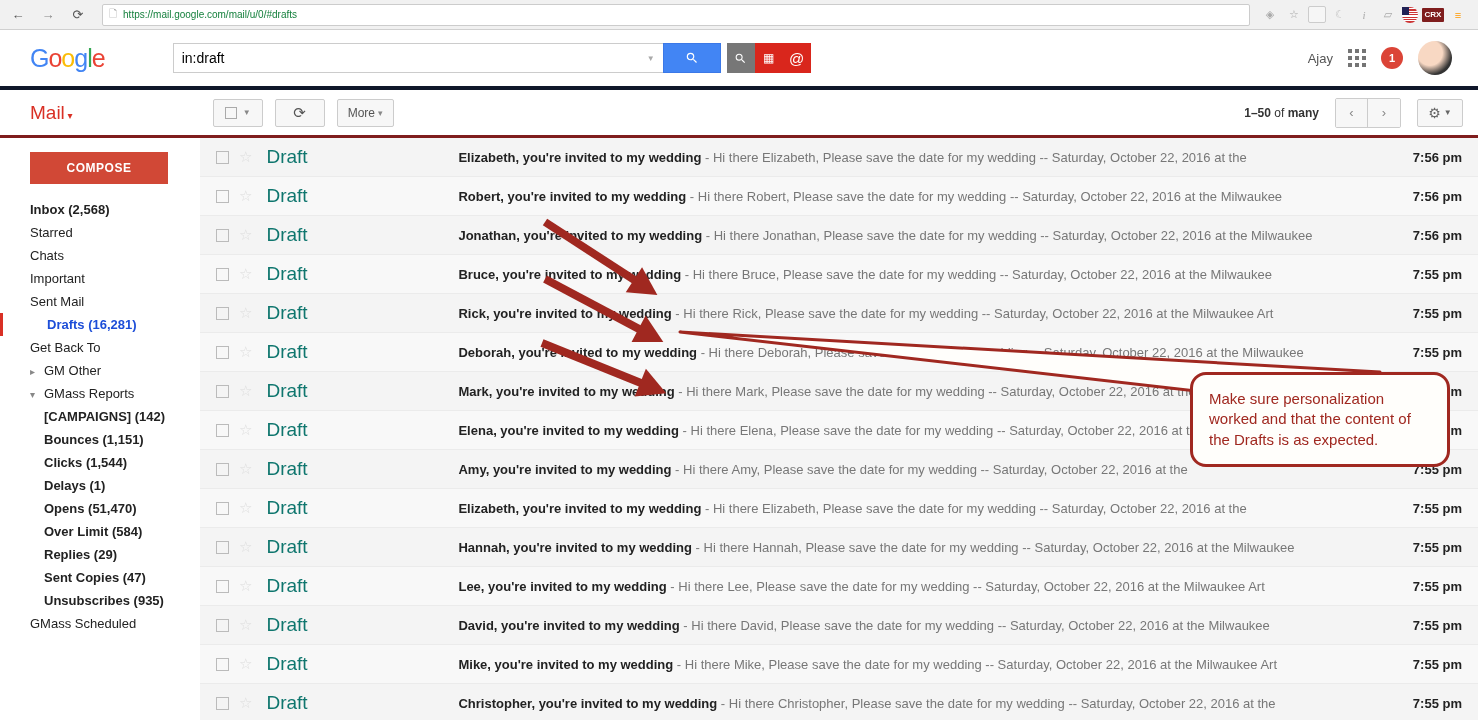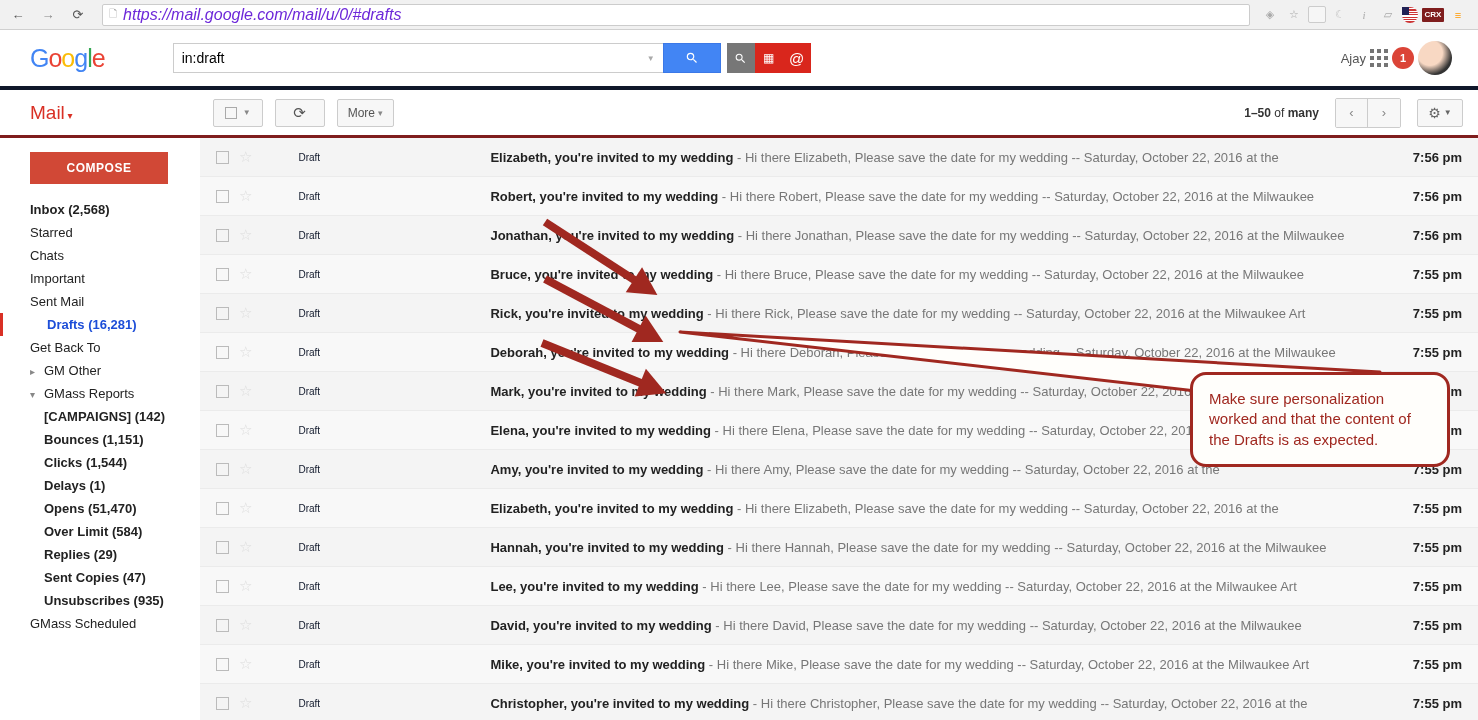--- a/index.html
+++ b/index.html
@@ -3,40 +3,40 @@
 <meta charset="utf-8">
 <style>
 * { margin: 0; padding: 0; box-sizing: border-box; font-family: Arial, Helvetica, sans-serif; }
 body { background: #fff; font-size: 13px; color: #222; overflow: hidden; }
 
 
 .browser-bar { height: 30px; background: #f1f1f1; border-bottom: 1px solid #d0d0d0; display: flex; align-items: center; padding: 0 6px; gap: 6px; }
 .nav-btn { width: 24px; height: 24px; display: flex; align-items: center; justify-content: center; color: #888; cursor: pointer; }
 .nav-btn.enabled { color: #555; }
 .url-bar { flex: 1; height: 22px; background: #fff; border: 1px solid #ccc; border-radius: 2px; display: flex; align-items: center; padding: 0 6px; margin-left: 6px; }
-.url-bar input { width: 100%; border: none; outline: none; font-size: 16px; color: #6d28d9; font-style: italic; }
+.url-bar input { width: 100%; border: none; outline: none; font-size: 10px; color: #15803d; }
 .ext-icons { display: flex; gap: 4px; align-items: center; padding: 0 4px; }
 .ext-ic { width: 20px; height: 18px; display: flex; align-items: center; justify-content: center; font-size: 11px; color: #aaa; }
 .ext-sq { width: 18px; height: 17px; border: 1px solid #ccc; border-radius: 2px; background: #f6f6f6; }
 .ext-crx { background: #7f1d1d; color: #fff; font-size: 8px; font-weight: bold; width: 22px; height: 14px; display: flex; align-items: center; justify-content: center; border-radius: 1px; }
 .ext-us { width: 16px; height: 16px; border-radius: 50%; background: repeating-linear-gradient(#c33 0 1.2px, #fff 1.2px 2.4px); position: relative; }
 .ext-us::before { content: ''; position: absolute; top: 0; left: 0; width: 7px; height: 8px; background: #225; }
 
 
 .gh { height: 60px; display: flex; align-items: center; padding: 0 26px 0 30px; border-bottom: 4px solid #0f172a; }
 .glogo { font-size: 25px; font-weight: 500; letter-spacing: -1px; user-select: none; }
 .glogo span:nth-child(1){color:#4285f4}.glogo span:nth-child(2){color:#ea4335}.glogo span:nth-child(3){color:#fbbc05}.glogo span:nth-child(4){color:#4285f4}.glogo span:nth-child(5){color:#34a853}.glogo span:nth-child(6){color:#ea4335}
 .search-wrap { display: flex; margin-left: 68px; align-items: center; }
 .search-box { width: 490px; height: 30px; border: 1px solid #ccc; border-right: none; display: flex; align-items: center; padding: 0 8px; }
 .search-box input { width: 100%; border: none; outline: none; font-size: 14px; }
 .search-dd { width: 20px; font-size: 8px; color: #aaa; text-align: right; }
 .search-btn { width: 58px; height: 30px; background: #4285f4; border: 1px solid #3b78e7; display: flex; align-items: center; justify-content: center; color: #fff; cursor: pointer; }
 .gmass-btns { display: flex; margin-left: 6px; gap: 0; }
 .gmass-btn { width: 28px; height: 30px; display: flex; align-items: center; justify-content: center; color: #fff; font-size: 14px; cursor: pointer; }
-.gh-right { margin-left: auto; display: flex; align-items: center; gap: 4px; }
+.gh-right { margin-left: auto; display: flex; align-items: center; gap: 15px; }
 .gh-user { font-size: 13px; color: #555; }
 .gh-apps { width: 18px; height: 18px; display: grid; grid-template-columns: repeat(3, 4px); grid-template-rows: repeat(3, 4px); gap: 3px; cursor: pointer; }
 .gh-apps span { background: #757575; }
 .gh-bell { width: 22px; height: 22px; border-radius: 50%; background: #db4437; color: #fff; display: flex; align-items: center; justify-content: center; font-size: 11px; font-weight: bold; }
 .gh-avatar { width: 34px; height: 34px; border-radius: 50%; background: radial-gradient(circle at 35% 35%, #f8d8c3 0 40%, #333 70%); }
 
 
 .toolbar { height: 48px; display: flex; align-items: center; padding: 0 15px 0 30px; border-bottom: 3px solid #7f1d1d; }
 .mail-dd { color: #d93025; font-size: 19px; font-weight: 400; margin-right: 140px; cursor: pointer; }
 .mail-dd::after { content: ' ▾'; font-size: 10px; }
@@ -63,21 +63,21 @@
 .nav-item.sub { padding-left: 44px; }
 .nav-exp { font-size: 10px; color: #888; margin-right: 4px; display: inline-block; width: 10px; }
 
 
 .list { flex: 1; overflow-y: auto; position: relative; }
 .row { height: 39px; display: flex; align-items: center; padding: 0 16px; border-bottom: 1px solid #ebebeb; font-size: 13px; cursor: pointer; }
 .row:nth-child(even) { background: #f8f8f8; }
 .row:nth-child(odd) { background: #f4f4f4; }
 .row .cb { width: 13px; height: 13px; border: 1px solid #bbb; margin-right: 10px; flex-shrink: 0; }
 .row .star { color: #ddd; font-size: 15px; margin-right: 14px; flex-shrink: 0; }
-.row .from { width: 192px; color: #0f172a; font-size: 10px; flex-shrink: 0; margin-left: 32px; }
+.row .from { width: 192px; color: #0f766e; font-size: 19px; flex-shrink: 0; }
 .row .subj { flex: 1; white-space: nowrap; overflow: hidden; text-overflow: ellipsis; font-weight: bold; }
 .row .snip { font-weight: normal; color: #777; }
 .row .time { width: 70px; text-align: right; font-weight: bold; font-size: 13px; flex-shrink: 0; }
 
 
 .anno { position: absolute; pointer-events: none; top: 4px; left: 0; width: 100%; height: 100%; z-index: 50; }
 .callout { position: absolute; right: 28px; top: 230px; width: 260px; background: #fffefb; border: 3px solid #a02820; border-radius: 16px; padding: 14px 16px; color: #a02820; font-size: 15px; line-height: 1.35; pointer-events: none; }
 .arrow { position: absolute; width: 140px; height: 30px; transform-origin: left center; }
 .arrow::before { content: ''; position: absolute; left: 0; top: 11px; width: 110px; height: 8px; background: #a02820; }
 .arrow::after { content: ''; position: absolute; left: 106px; top: 0; width: 0; height: 0; border-left: 28px solid #a02820; border-top: 15px solid transparent; border-bottom: 15px solid transparent; }

